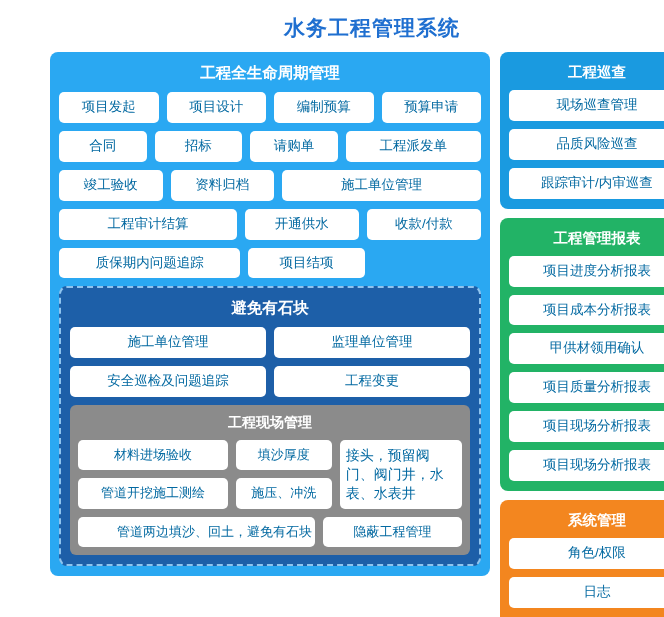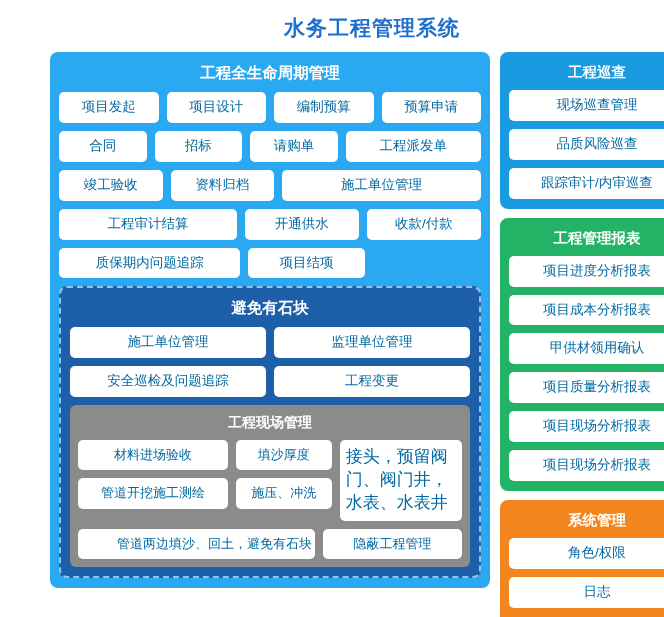--- a/index.html
+++ b/index.html
@@ -118,21 +118,21 @@
   }
   .cell.multiline {
     white-space: normal;
     text-align: right;
     padding-left: 8px;
   }
   .cell.valve {
     white-space: normal;
     text-align: left;
     padding: 6px 6px;
-    font-size: 17px;
+    font-size: 14px;
     line-height: 1.35;
   }
 
   
   .inspect { background: #1a9ae0; }
   .reports { background: #22b366; }
   .system  { background: #f3861f; }
 
   .right-col .cell {
     font-size: 13.5px;

